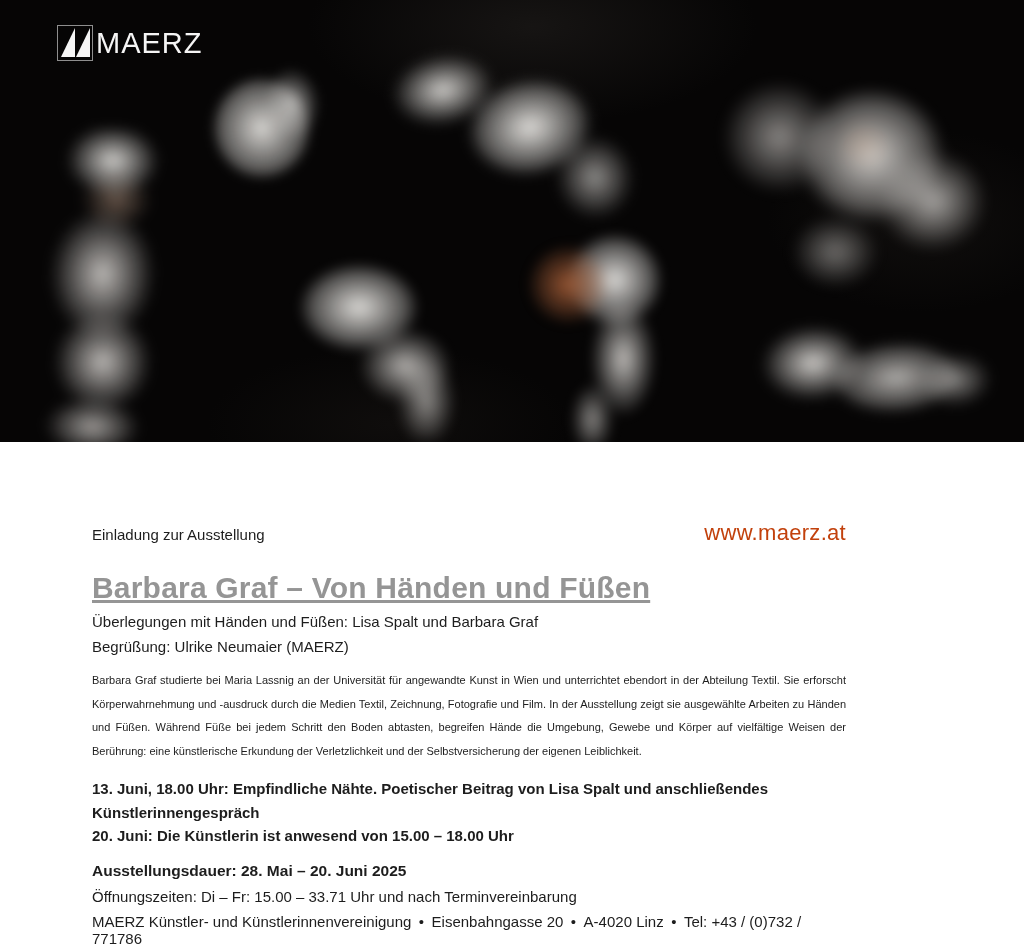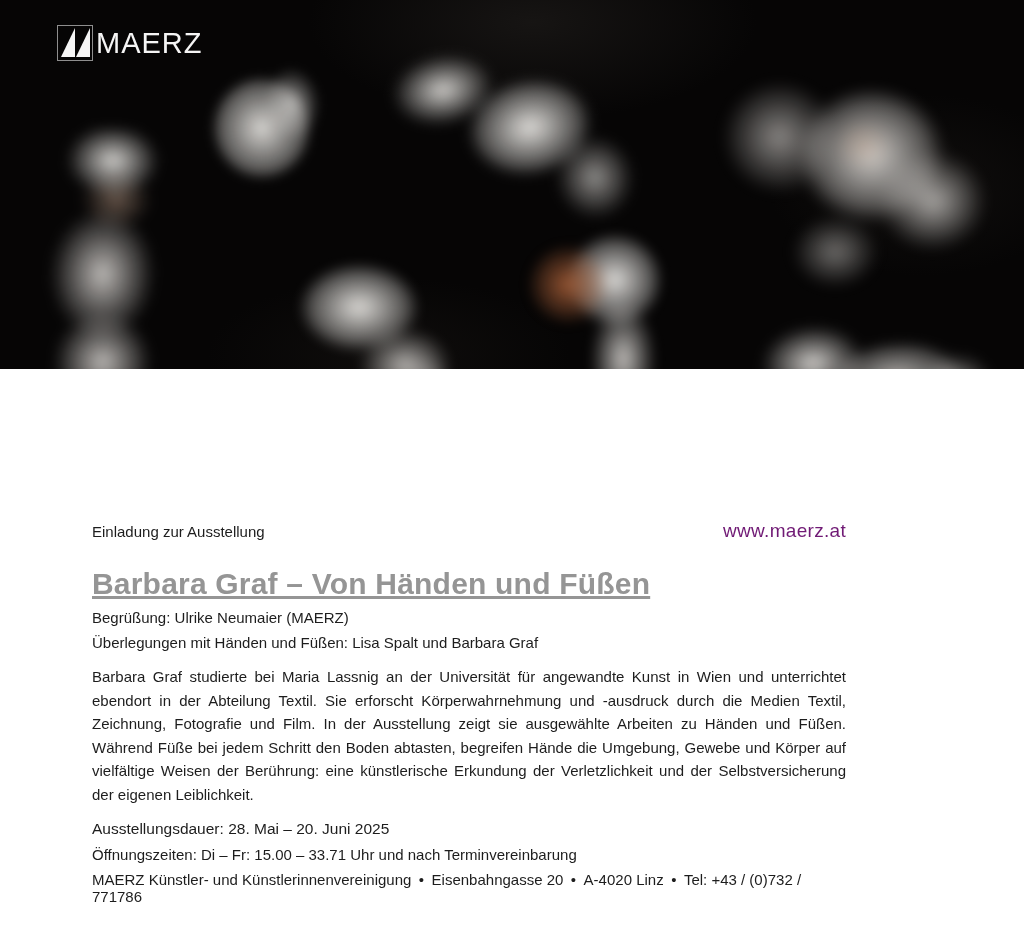--- a/index.html
+++ b/index.html
@@ -4,21 +4,21 @@
 <style>
   * { margin:0; padding:0; box-sizing:border-box; }
   html,body { background:#ffffff; }
   body {
     width:1024px; height:952px; position:relative; overflow:hidden;
     font-family:"Liberation Sans", sans-serif; color:#1d1d1d;
   }
 
   
   .hero {
-    position:absolute; left:0; top:0; width:1024px; height:369px;
+    position:absolute; left:0; top:0; width:1024px; height:442px;
     background:#060505; overflow:hidden;
   }
   .hero::before {
     content:''; position:absolute; inset:0;
     background:
       radial-gradient(ellipse 320px 140px at 52% 6%, rgba(36,33,31,.55), transparent 70%),
       radial-gradient(ellipse 220px 130px at 90% 50%, rgba(26,23,21,.5), transparent 70%),
       radial-gradient(ellipse 260px 110px at 38% 96%, rgba(24,21,19,.5), transparent 70%);
   }
   .ghost { position:absolute; }
@@ -74,29 +74,29 @@
   .header-logo .logo-mark { border:1px solid rgba(255,255,255,.55); }
   .header-logo .tri { background:#f5f5f5; }
   .header-logo .logo-text { color:#f5f5f5; }
 
   
   .content { position:absolute; left:0; top:483px; width:864px; height:469px;
     background:#ffffff; padding:37px 18px 0 92px; }
 
   .kicker-row { display:flex; justify-content:space-between; align-items:baseline; }
   .kicker { font-size:15px; color:#1d1d1d; }
-  .website { font-size:19px; color:#701a75; letter-spacing:.3px; }
+  .website { font-size:22px; color:#c2410c; letter-spacing:.3px; }
 
   .title { margin-top:25px; font-size:30px; font-weight:bold; color:#959595; letter-spacing:.2px;text-decoration:underline; }
 
   .opening { margin-top:19px; font-size:15.5px; font-weight:bold; }
   .line { margin-top:8px; font-size:15px; }
-  .description { margin-top:14px; font-size:15px; line-height:23.5px; text-align:justify; }
+  .description { margin-top:14px; font-size:11px; line-height:23.5px; text-align:justify; }
   .events { margin-top:14px; font-size:15px; font-weight:bold; line-height:23.5px; }
-  .duration { margin-top:14px; font-size:15.5px; font-weight:normal; }
+  .duration { margin-top:14px; font-size:15.5px; font-weight:bold; }
 
   
   .vertical-caption {
     position:absolute; left:8px; top:488px; height:452px; width:20px;
     writing-mode:vertical-rl; transform:rotate(180deg);
     display:flex; align-items:center; justify-content:center;
     font-style:italic; font-size:11.5px; color:#2d2d2d; letter-spacing:.3px; white-space:nowrap;
   }
 </style>
 </head>
@@ -123,23 +123,27 @@
 <div class="vertical-caption">Titel: Großer Handschuh – Handschuh als Gewand, 2016/2017, © Barbara Graf</div>
 
 <div class="content">
   <div class="kicker-row">
     <div class="kicker">Einladung zur Ausstellung</div>
     <div class="website">www.maerz.at</div>
   </div>
 
   <h1 class="title">Barbara Graf – Von Händen und Füßen</h1>
 
+  <div class="line">Überlegungen mit Händen und Füßen: Lisa Spalt und Barbara Graf</div>
   <div class="line">Begrüßung: Ulrike Neumaier (MAERZ)</div>
-  <div class="line">Überlegungen mit Händen und Füßen: Lisa Spalt und Barbara Graf</div>
 
   <p class="description">Barbara Graf studierte bei Maria Lassnig an der Universität für angewandte Kunst in Wien und unterrichtet ebendort in der Abteilung Textil. Sie erforscht Körperwahrnehmung und -ausdruck durch die Medien Textil, Zeichnung, Fotografie und Film. In der Ausstellung zeigt sie ausgewählte Arbeiten zu Händen und Füßen. Während Füße bei jedem Schritt den Boden abtasten, begreifen Hände die Umgebung, Gewebe und Körper auf vielfältige Weisen der Berührung: eine künstlerische Erkundung der Verletzlichkeit und der Selbstversicherung der eigenen Leiblichkeit.</p>
 
+  <div class="events">
+    <div>13. Juni, 18.00 Uhr: Empfindliche Nähte. Poetischer Beitrag von Lisa Spalt und anschließendes Künstlerinnengespräch</div>
+    <div>20. Juni: Die Künstlerin ist anwesend von 15.00 – 18.00 Uhr</div>
+  </div>
 
   <div class="duration">Ausstellungsdauer: 28. Mai – 20. Juni 2025</div>
   <div class="line">Öffnungszeiten: Di – Fr: 15.00 – 33.71 Uhr und nach Terminvereinbarung</div>
   <div class="line">MAERZ Künstler- und Künstlerinnenvereinigung • Eisenbahngasse 20 • A-4020 Linz • Tel: +43 / (0)732 / 771786</div>
 
 </div>
 
 </body></html>

